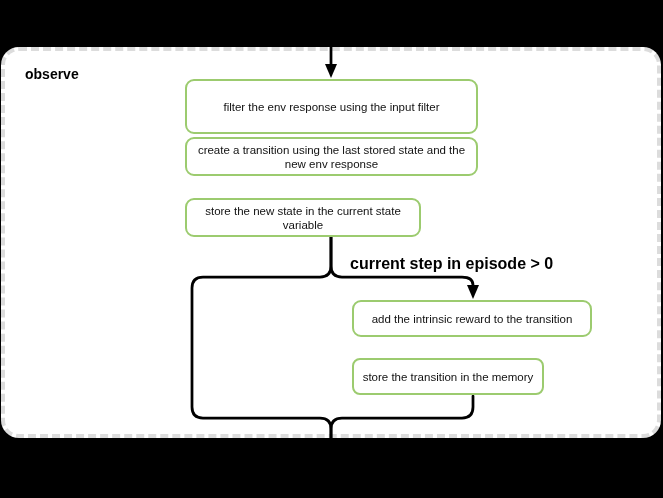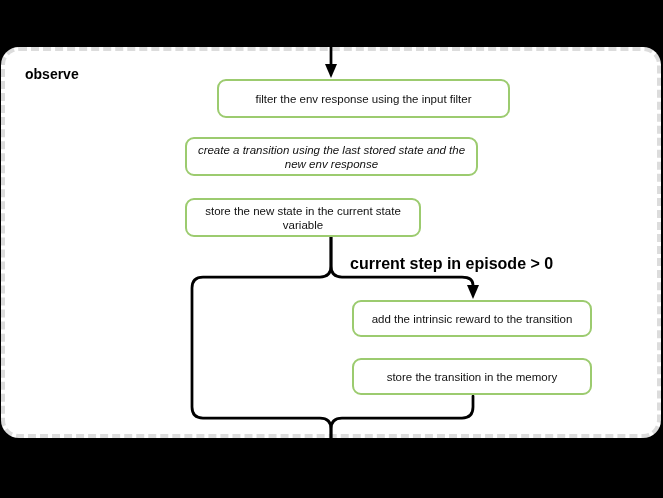--- a/index.html
+++ b/index.html
@@ -44,25 +44,25 @@
     display: flex;
     align-items: center;
     justify-content: center;
     text-align: center;
     font-size: 11.5px;
     line-height: 14px;
     color: #111111;
     padding: 2px 3px;
     z-index: 3;
   }
-  .node-filter        { left: 185px; top:  79px; width: 293px; height: 39px; margin-left: 32px; }
-  .node-create        { left: 185px; top: 137px; width: 293px; height: 39px; font-style: italic; }
+  .node-filter        { left: 185px; top:  79px; width: 293px; height: 55px; }
+  .node-create        { left: 185px; top: 137px; width: 293px; height: 39px; }
   .node-store-state   { left: 185px; top: 198px; width: 236px; height: 39px; }
   .node-add-reward    { left: 352px; top: 300px; width: 240px; height: 37px; }
-  .node-store-trans   { left: 352px; top: 358px; width: 240px; height: 37px; }
+  .node-store-trans   { left: 352px; top: 358px; width: 192px; height: 37px; border-radius: 8px; }
   .edge-label {
     position: absolute;
     left: 350px; top: 255px;
     font-size: 16px;
     font-weight: bold;
     color: #000000;
     white-space: nowrap;
     z-index: 3;
   }
 </style>

